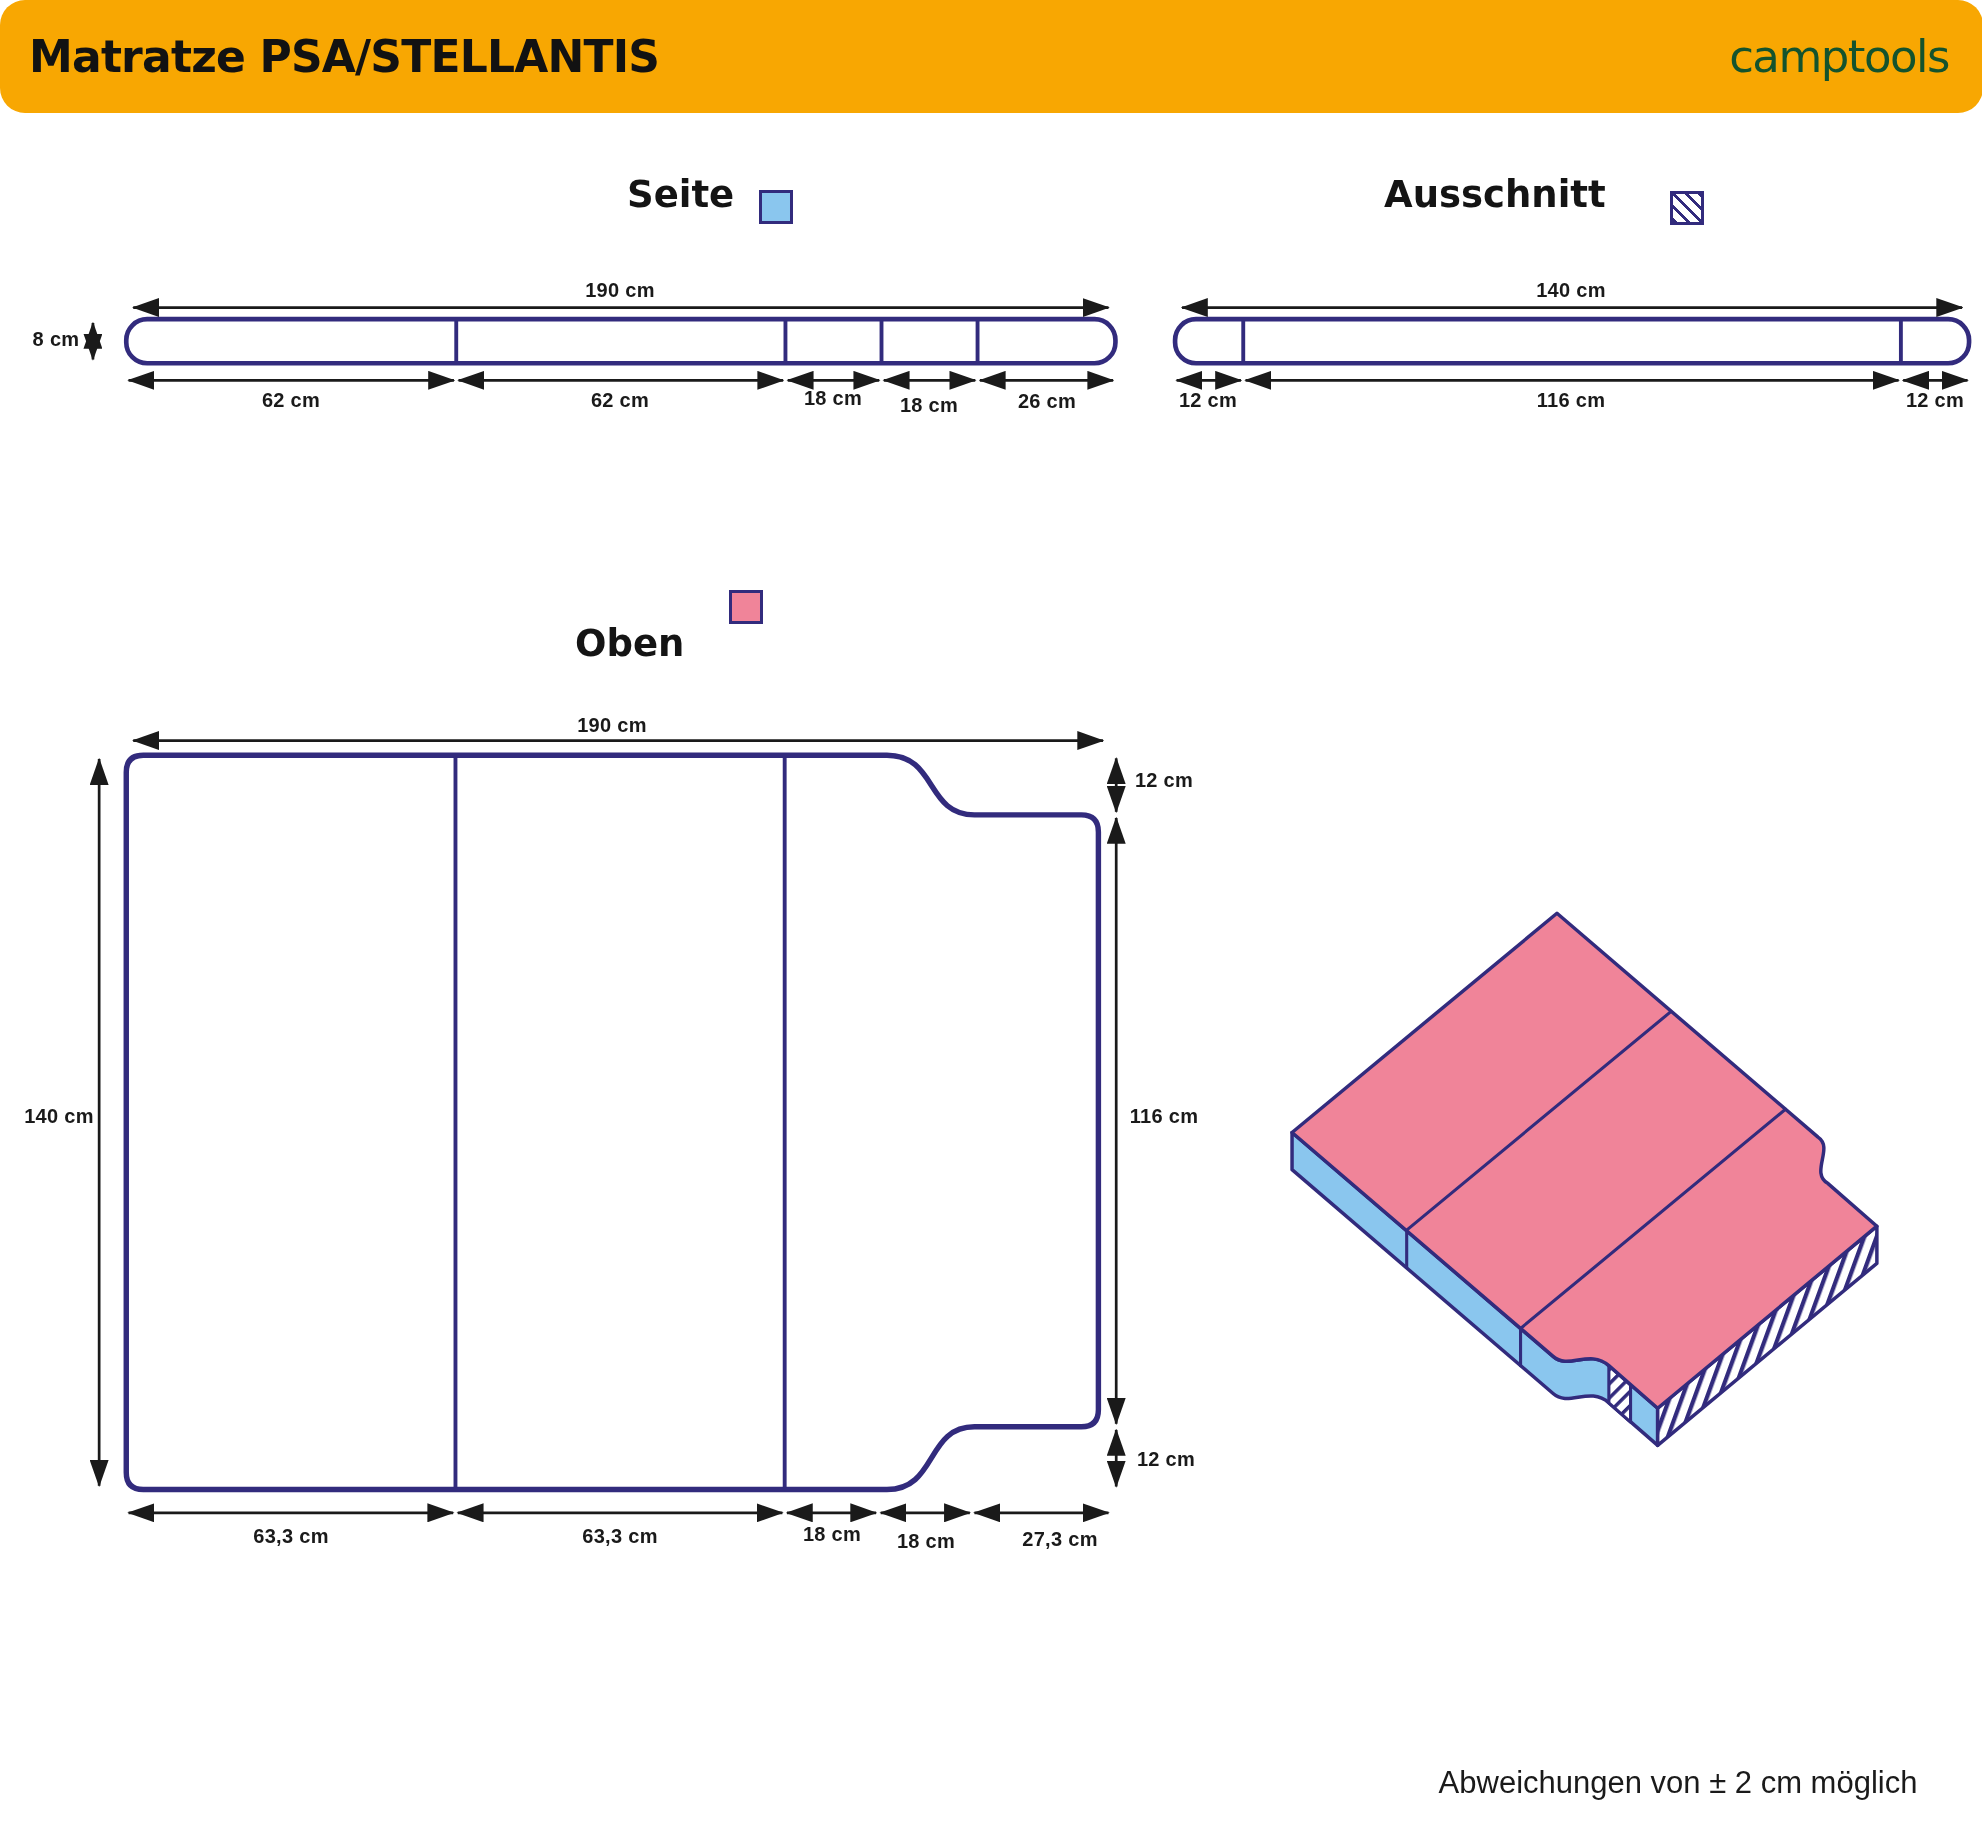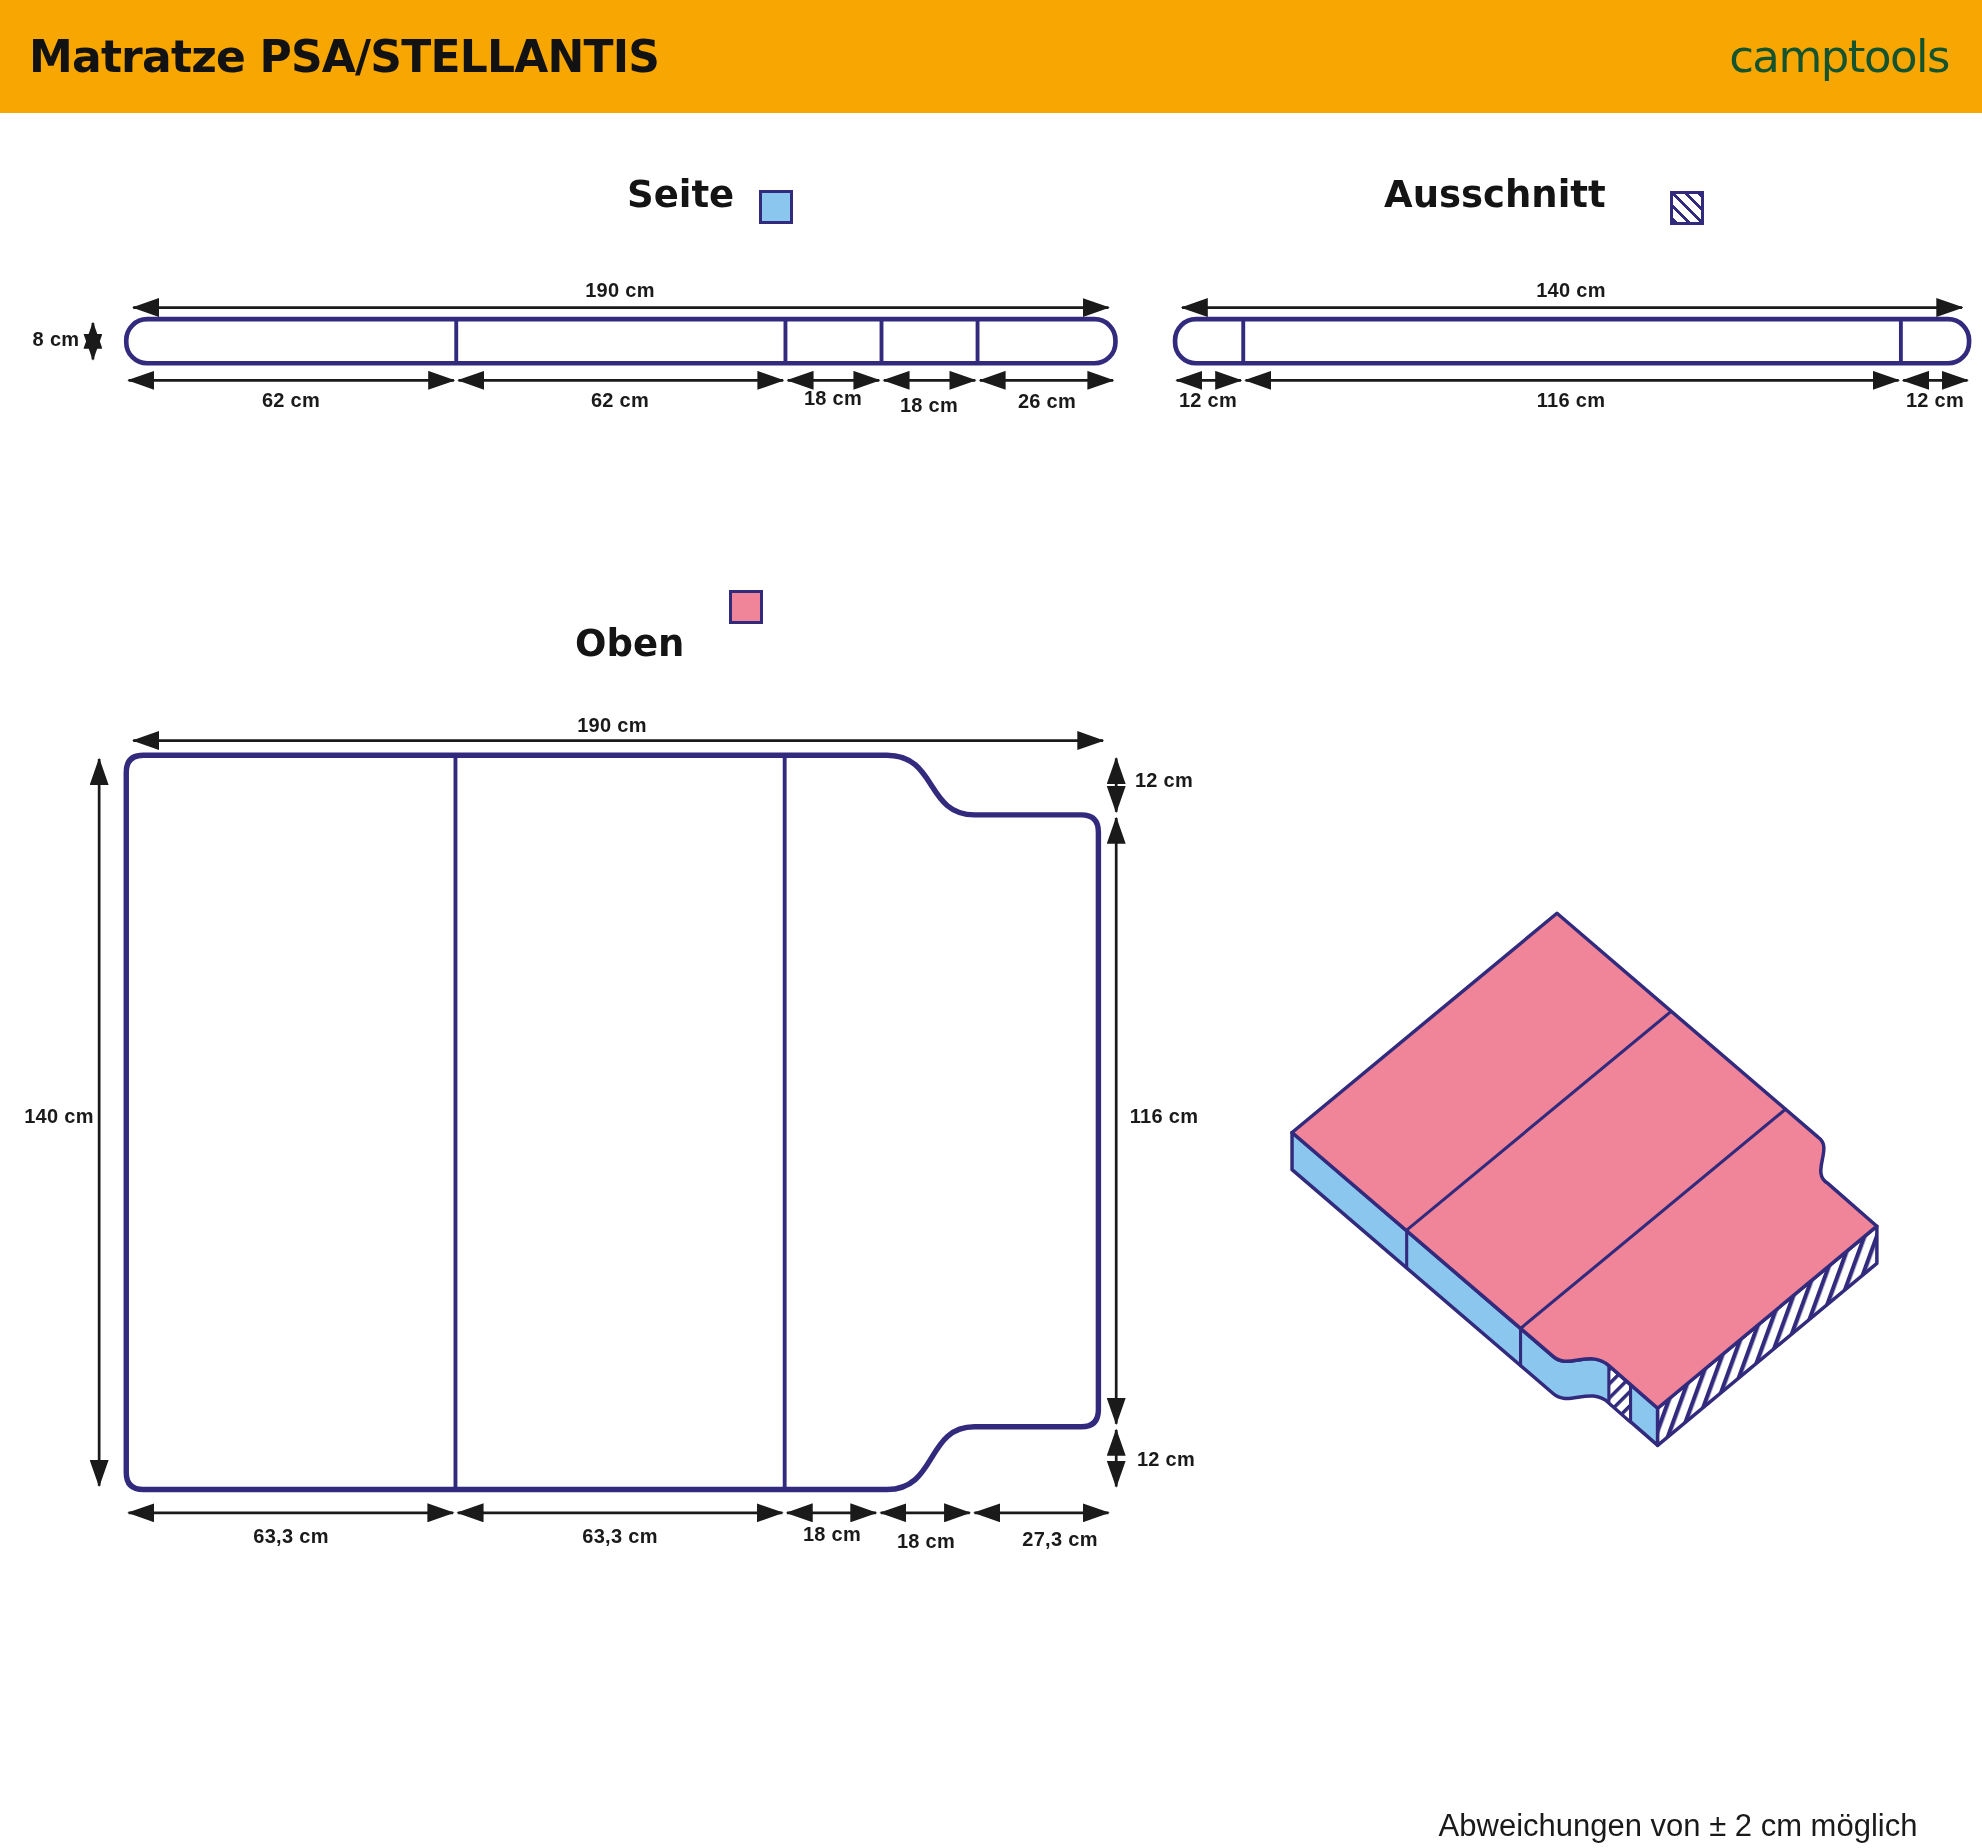--- a/index.html
+++ b/index.html
@@ -1,35 +1,35 @@
 <!DOCTYPE html>
 <html style="--header_bg: #F8A702; --outline_purple: #322B7D; --mattress_blue: #8AC6EE; --mattress_pink: #F08499; --dimension_black: #1A1A1A;font-size:12.4px"><head>
 <meta charset="utf-8">
 <style>
   html,body{margin:0;padding:0;background:#fff;}
   .page{position:relative;width:1983px;height:1849px;background:#fff;overflow:hidden;
         font-family:"DejaVu Sans",sans-serif;}
   
   .header{position:absolute;left:0;top:0;width:1983px;height:113px;
           background:var(--header_bg,#F8A702);display:flex;align-items:center;justify-content:space-between;
-          box-sizing:border-box;padding:0 34px 0 29px;}
+          box-sizing:border-box;padding:0 34px 0 29px;border-radius:25px;}
   .title{font:700 44px "DejaVu Sans",sans-serif;color:#121212;letter-spacing:-0.8px;white-space:nowrap;}
   .logo{font:400 45px "DejaVu Sans",sans-serif;color:#14532d;letter-spacing:-1.5px;white-space:nowrap;}
   
   .heading{position:absolute;font:700 37px "DejaVu Sans",sans-serif;color:#141414;white-space:nowrap;}
   .legend{position:absolute;box-sizing:border-box;border:3.9px solid var(--outline_purple,#322B7D);}
   .legend-blue{background:var(--mattress_blue,#8AC6EE);}
   .legend-pink{background:var(--mattress_pink,#F08499);}
   .legend-hatch{border-width:3.1px;background:repeating-linear-gradient(45deg,
       var(--outline_purple,#322B7D) 0 3.1px,#ffffff 3.1px 9.3px);}
   
   .dim{position:absolute;transform:translate(-50%,-50%);font:700 20px "Liberation Sans",sans-serif;
        color:var(--dimension_black,#1A1A1A);white-space:nowrap;letter-spacing:0.3px;}
   .note{position:absolute;transform:translate(-50%,-50%);font:400 31px "Liberation Sans",sans-serif;
-        color:#1a1a1a;white-space:nowrap;margin-top:43px;}
+        color:#1a1a1a;white-space:nowrap;}
   svg.art{position:absolute;left:0;top:0;}
   .pv{stroke:#322B7D;fill:none;}
   .dl{stroke:#1A1A1A;stroke-width:3.5;fill:none;}
 </style>
 </head>
 <body>
 
 <div class="page">
 
   <div class="header">

